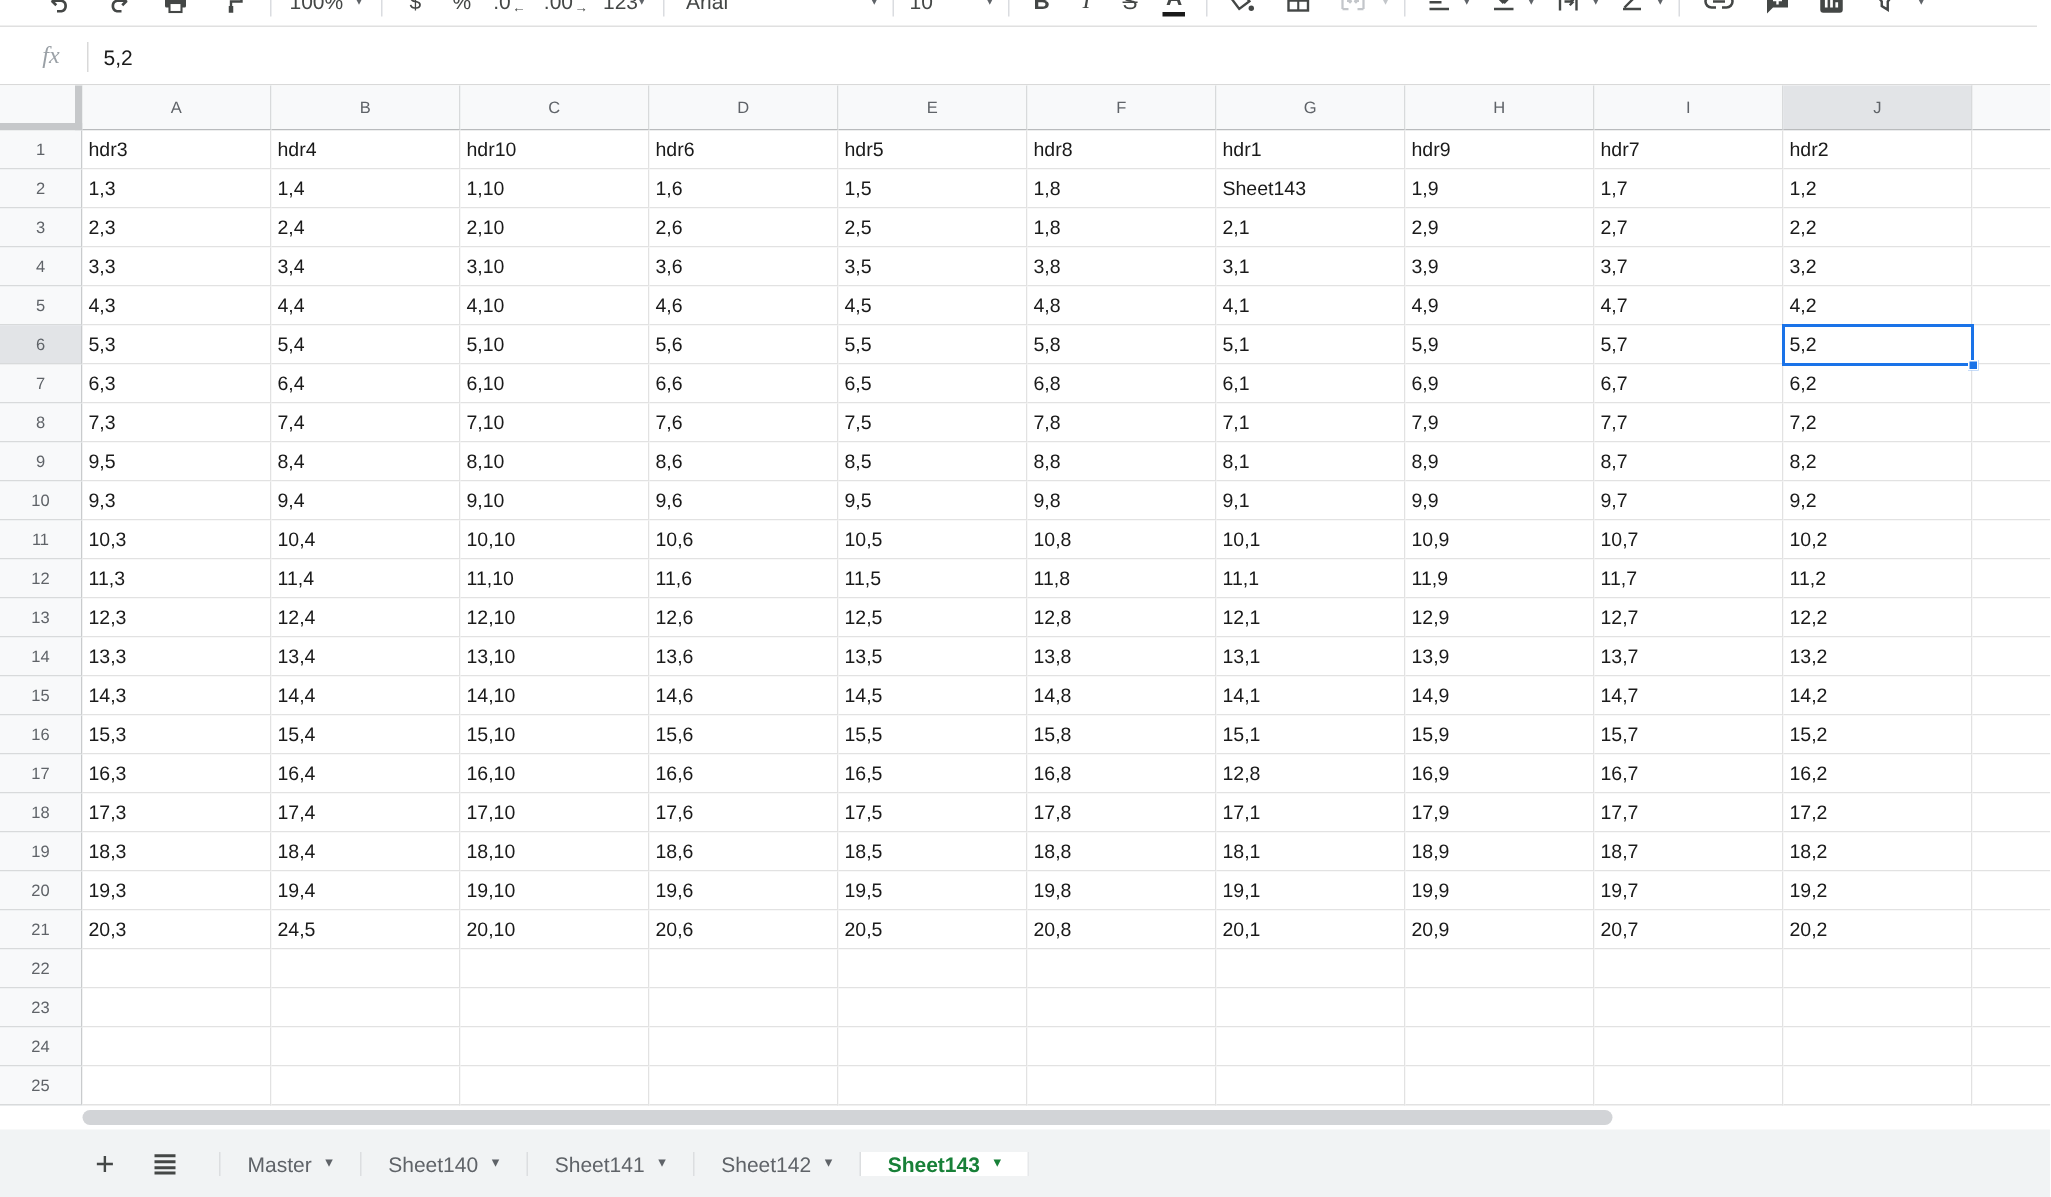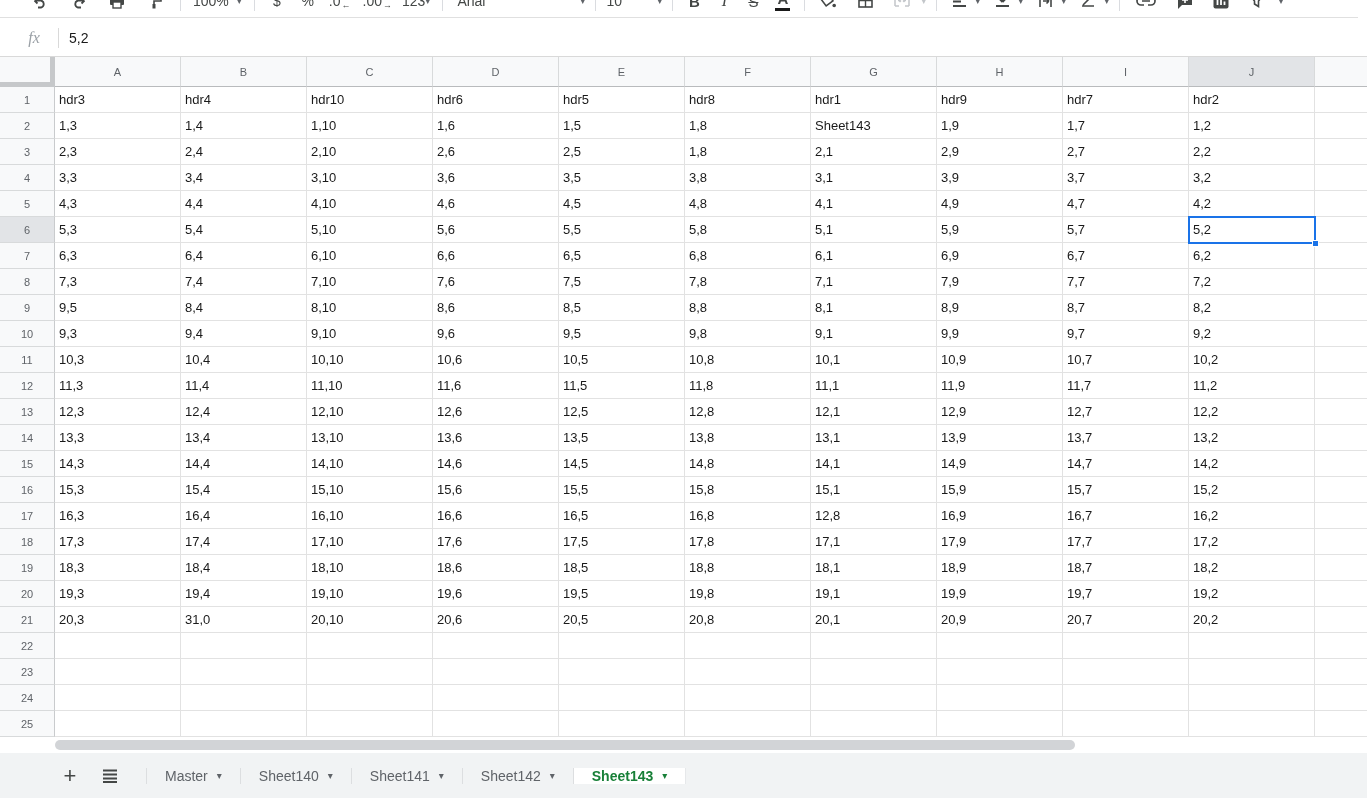--- a/index.html
+++ b/index.html
@@ -465,21 +465,21 @@
       <div class="cell">19,6</div>
       <div class="cell">19,5</div>
       <div class="cell">19,8</div>
       <div class="cell">19,1</div>
       <div class="cell">19,9</div>
       <div class="cell">19,7</div>
       <div class="cell">19,2</div>
       <div class="cell filler"></div>
       <div class="rowhdr">21</div>
       <div class="cell">20,3</div>
-      <div class="cell">31,0</div>
+      <div class="cell">24,5</div>
       <div class="cell">20,10</div>
       <div class="cell">20,6</div>
       <div class="cell">20,5</div>
       <div class="cell">20,8</div>
       <div class="cell">20,1</div>
       <div class="cell">20,9</div>
       <div class="cell">20,7</div>
       <div class="cell">20,2</div>
       <div class="cell filler"></div>
       <div class="rowhdr">22</div>

